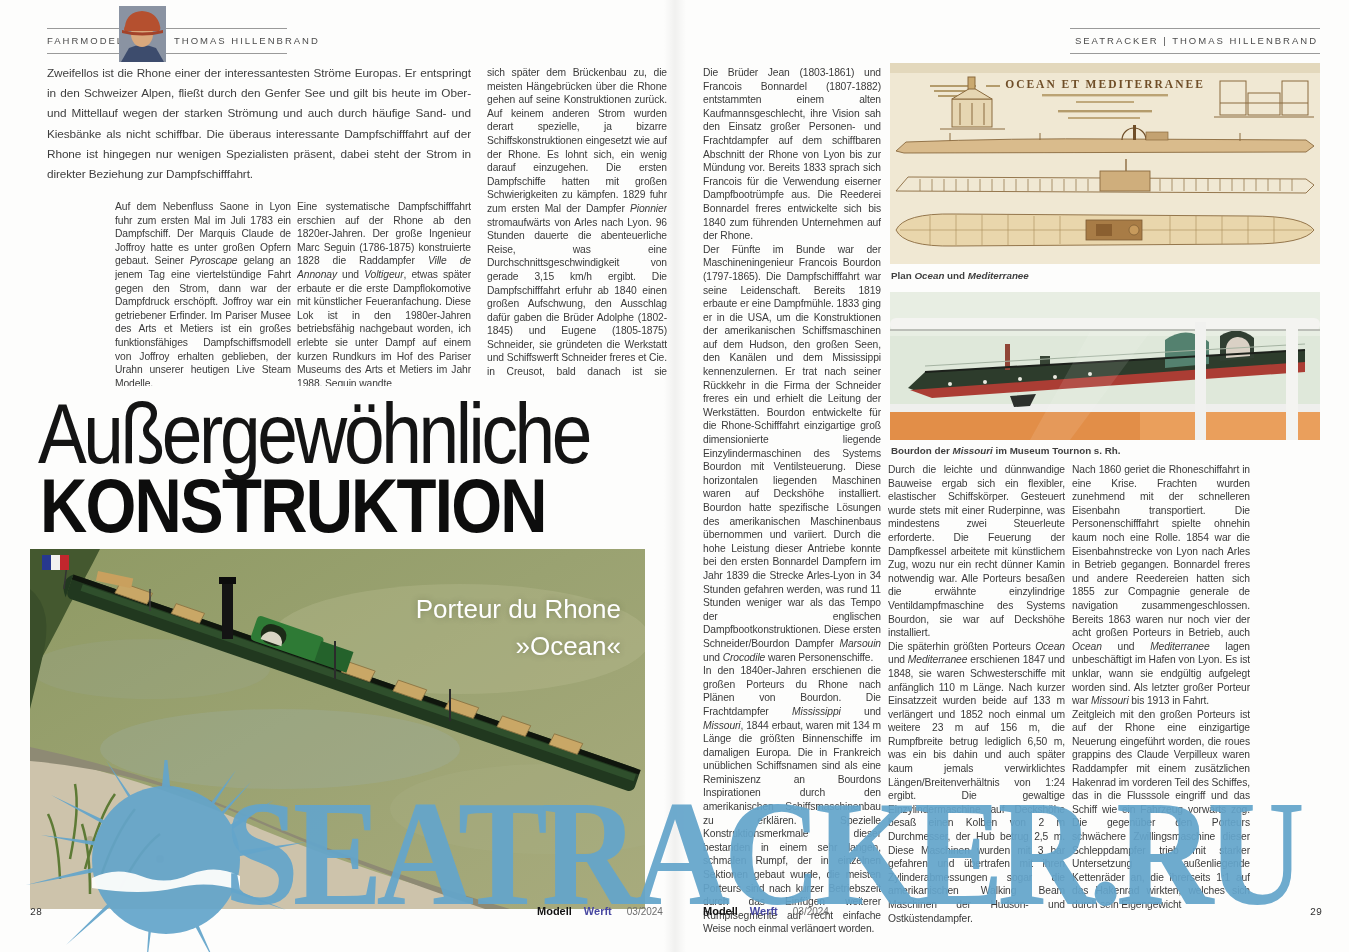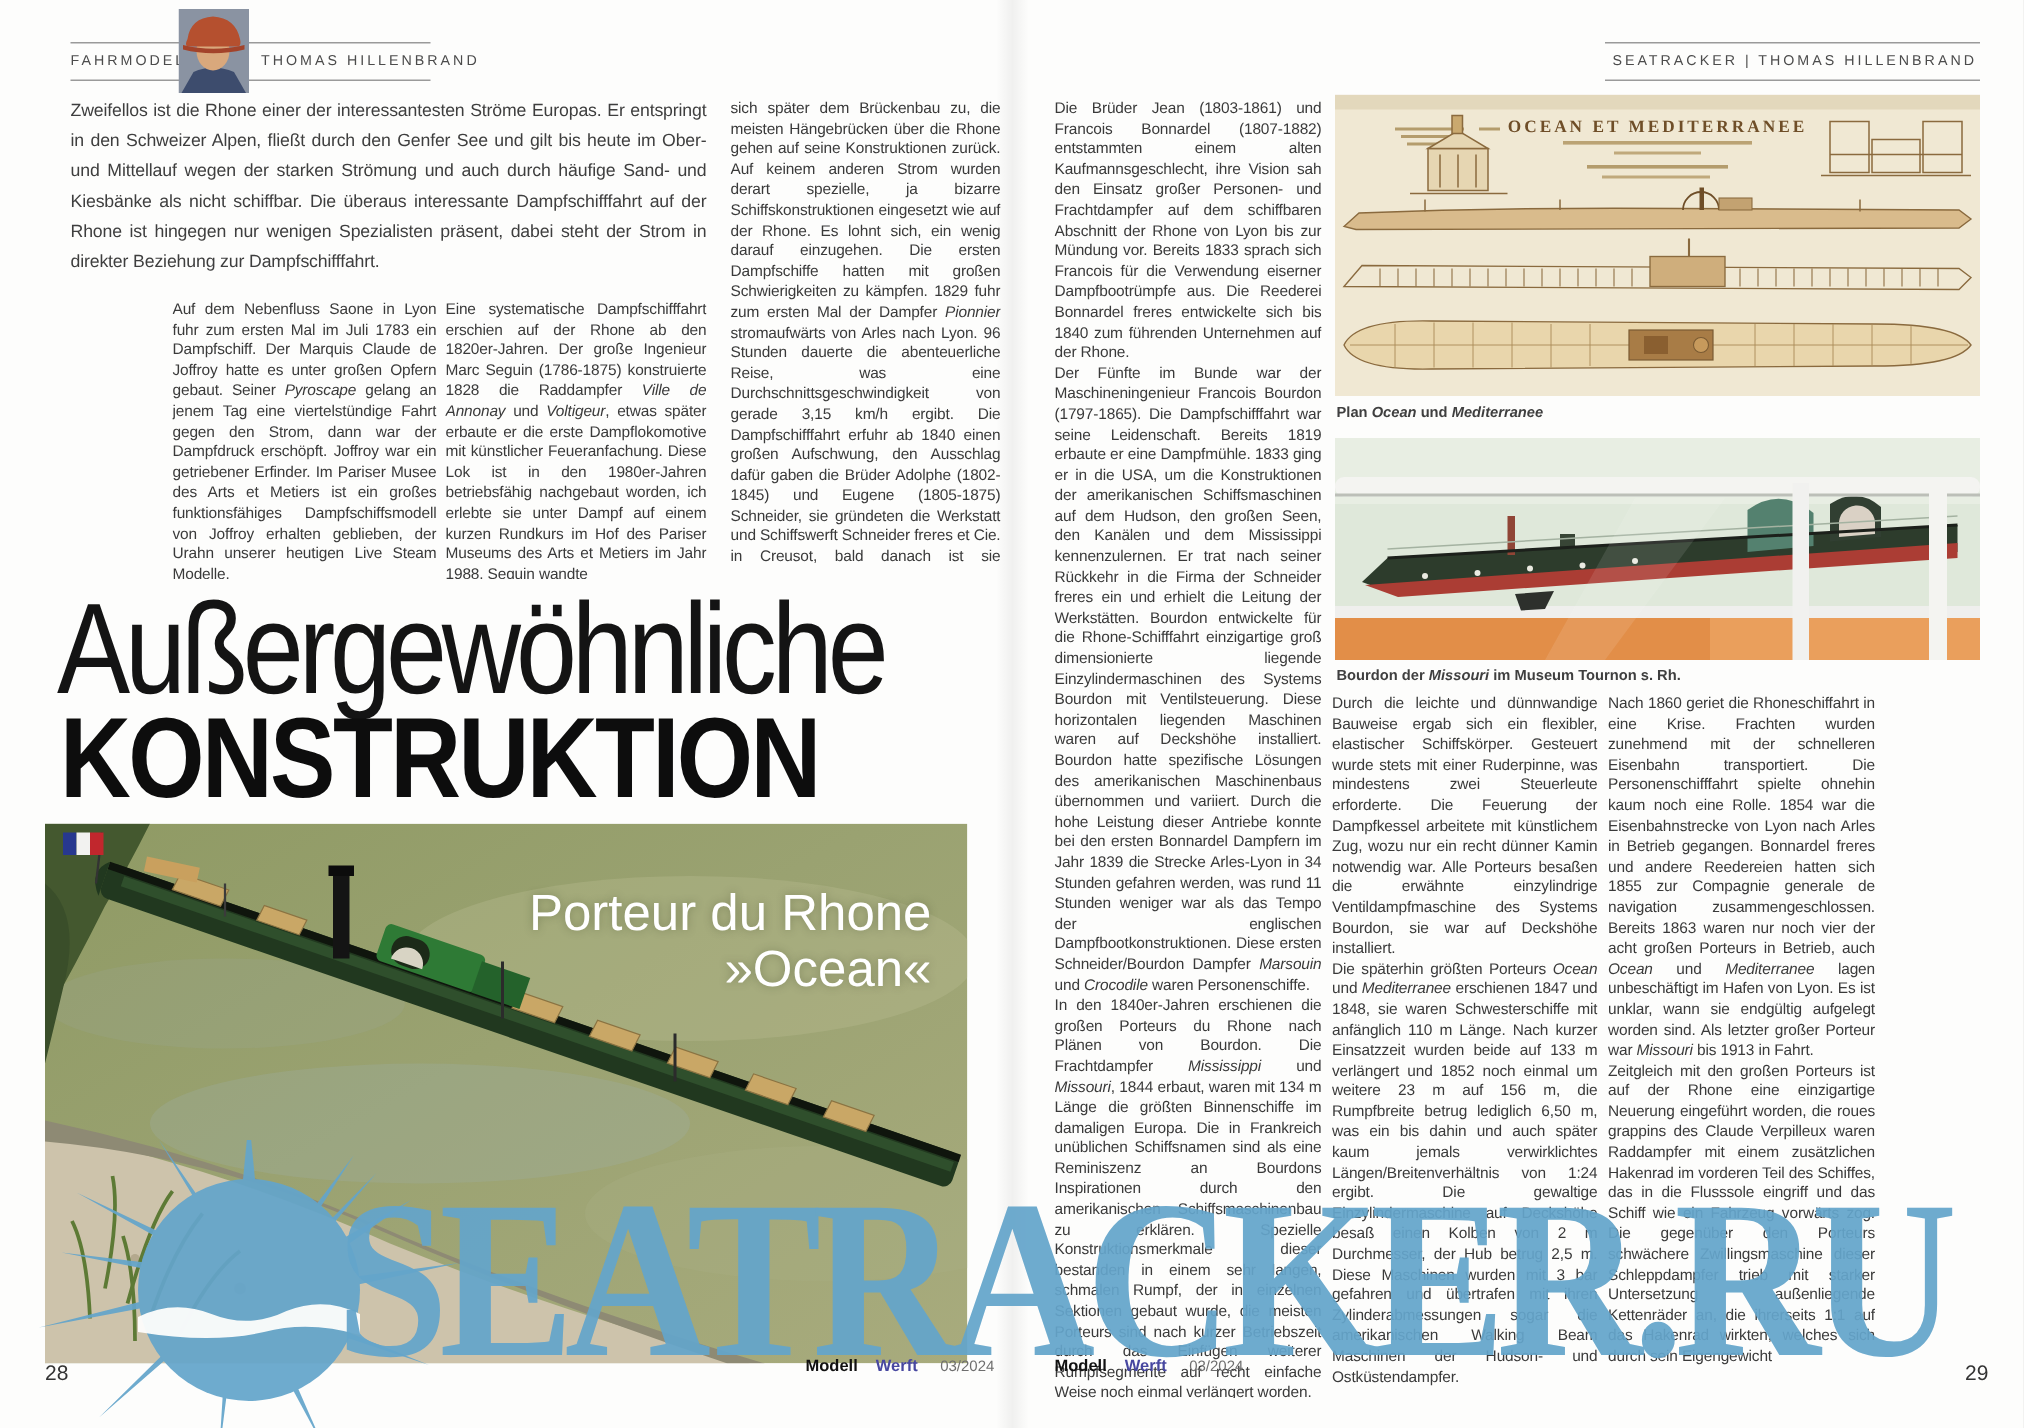--- a/index.html
+++ b/index.html
@@ -18,25 +18,25 @@
   .coltext p{margin:0;padding:0;}
   .it{font-style:italic;}
   
   .hl1{position:absolute;font-size:86px;line-height:1;font-weight:400;color:#141414;
        letter-spacing:-4px;transform:scaleX(.85);transform-origin:0 0;white-space:nowrap;}
   .hl2{position:absolute;font-size:76px;line-height:1;font-weight:700;color:#0d0d0d;
        letter-spacing:-2px;transform:scaleX(.86);transform-origin:0 0;white-space:nowrap;}
   
   .photo{position:absolute;overflow:hidden;}
   .photo-caption{position:absolute;right:24px;top:42px;text-align:right;color:#fff;
-       font-size:34px;line-height:37px;font-weight:400;text-shadow:0 0 6px rgba(60,70,40,.35);}
+       font-size:26px;line-height:37px;font-weight:400;text-shadow:0 0 6px rgba(60,70,40,.35);}
   .img-caption{position:absolute;font-size:9.8px;font-weight:700;color:#3f3f3f;}
   .img-caption p{margin:0;display:inline;}
   
-  .pagenum{position:absolute;font-size:14px;color:#333;}
+  .pagenum{position:absolute;font-size:10px;color:#333;font-family:Liberation Mono, monospace;}
   .brand{position:absolute;font-size:11px;white-space:nowrap;}
   .brand .b1{font-weight:700;color:#111;margin-top:34px;}
   .brand .b2{font-weight:700;color:#4747a0;margin-left:12px;}
   .brand .iss{font-weight:400;color:#6e6e6e;font-size:10px;margin-left:15px;}
   
   .gutter{position:absolute;left:664px;top:0;width:22px;height:952px;
       background:linear-gradient(90deg,rgba(0,0,0,0) 0%,rgba(0,0,0,.05) 50%,rgba(0,0,0,0) 100%);}
   
   .wm{position:absolute;left:0;top:0;width:1349px;height:952px;pointer-events:none;}
   .wm-text{position:absolute;left:224px;top:778px;font-family:"Liberation Serif",serif;

